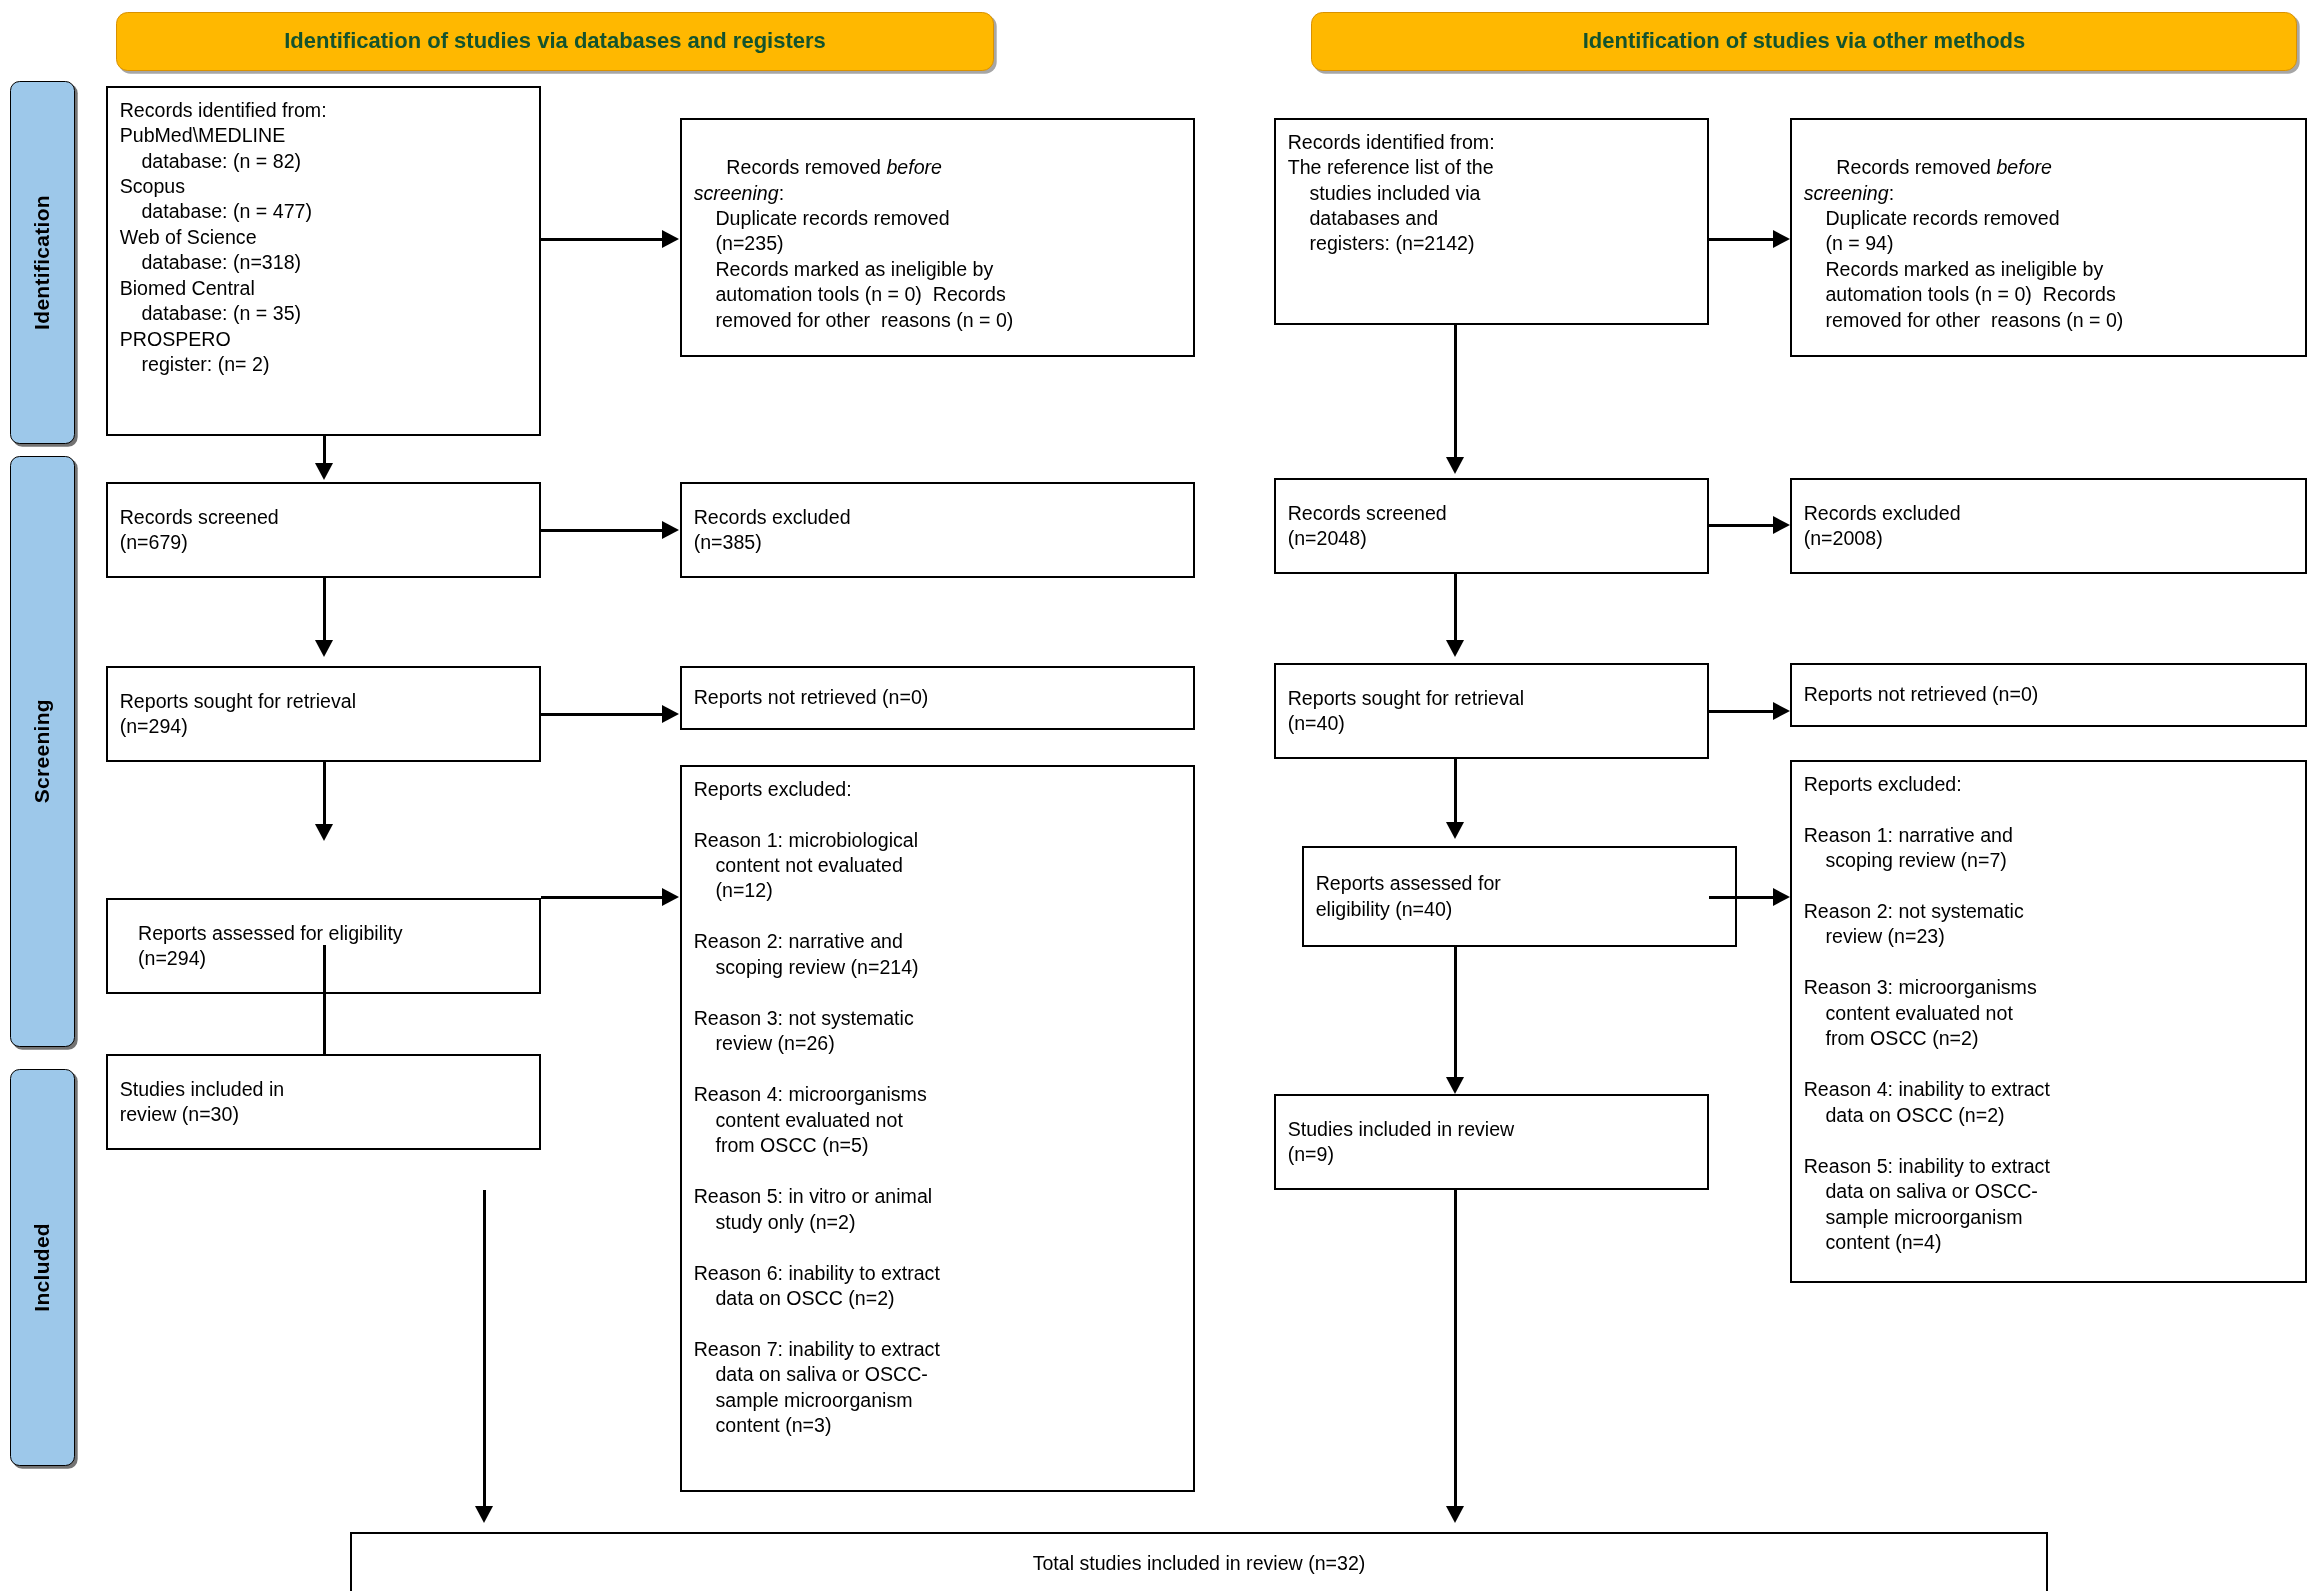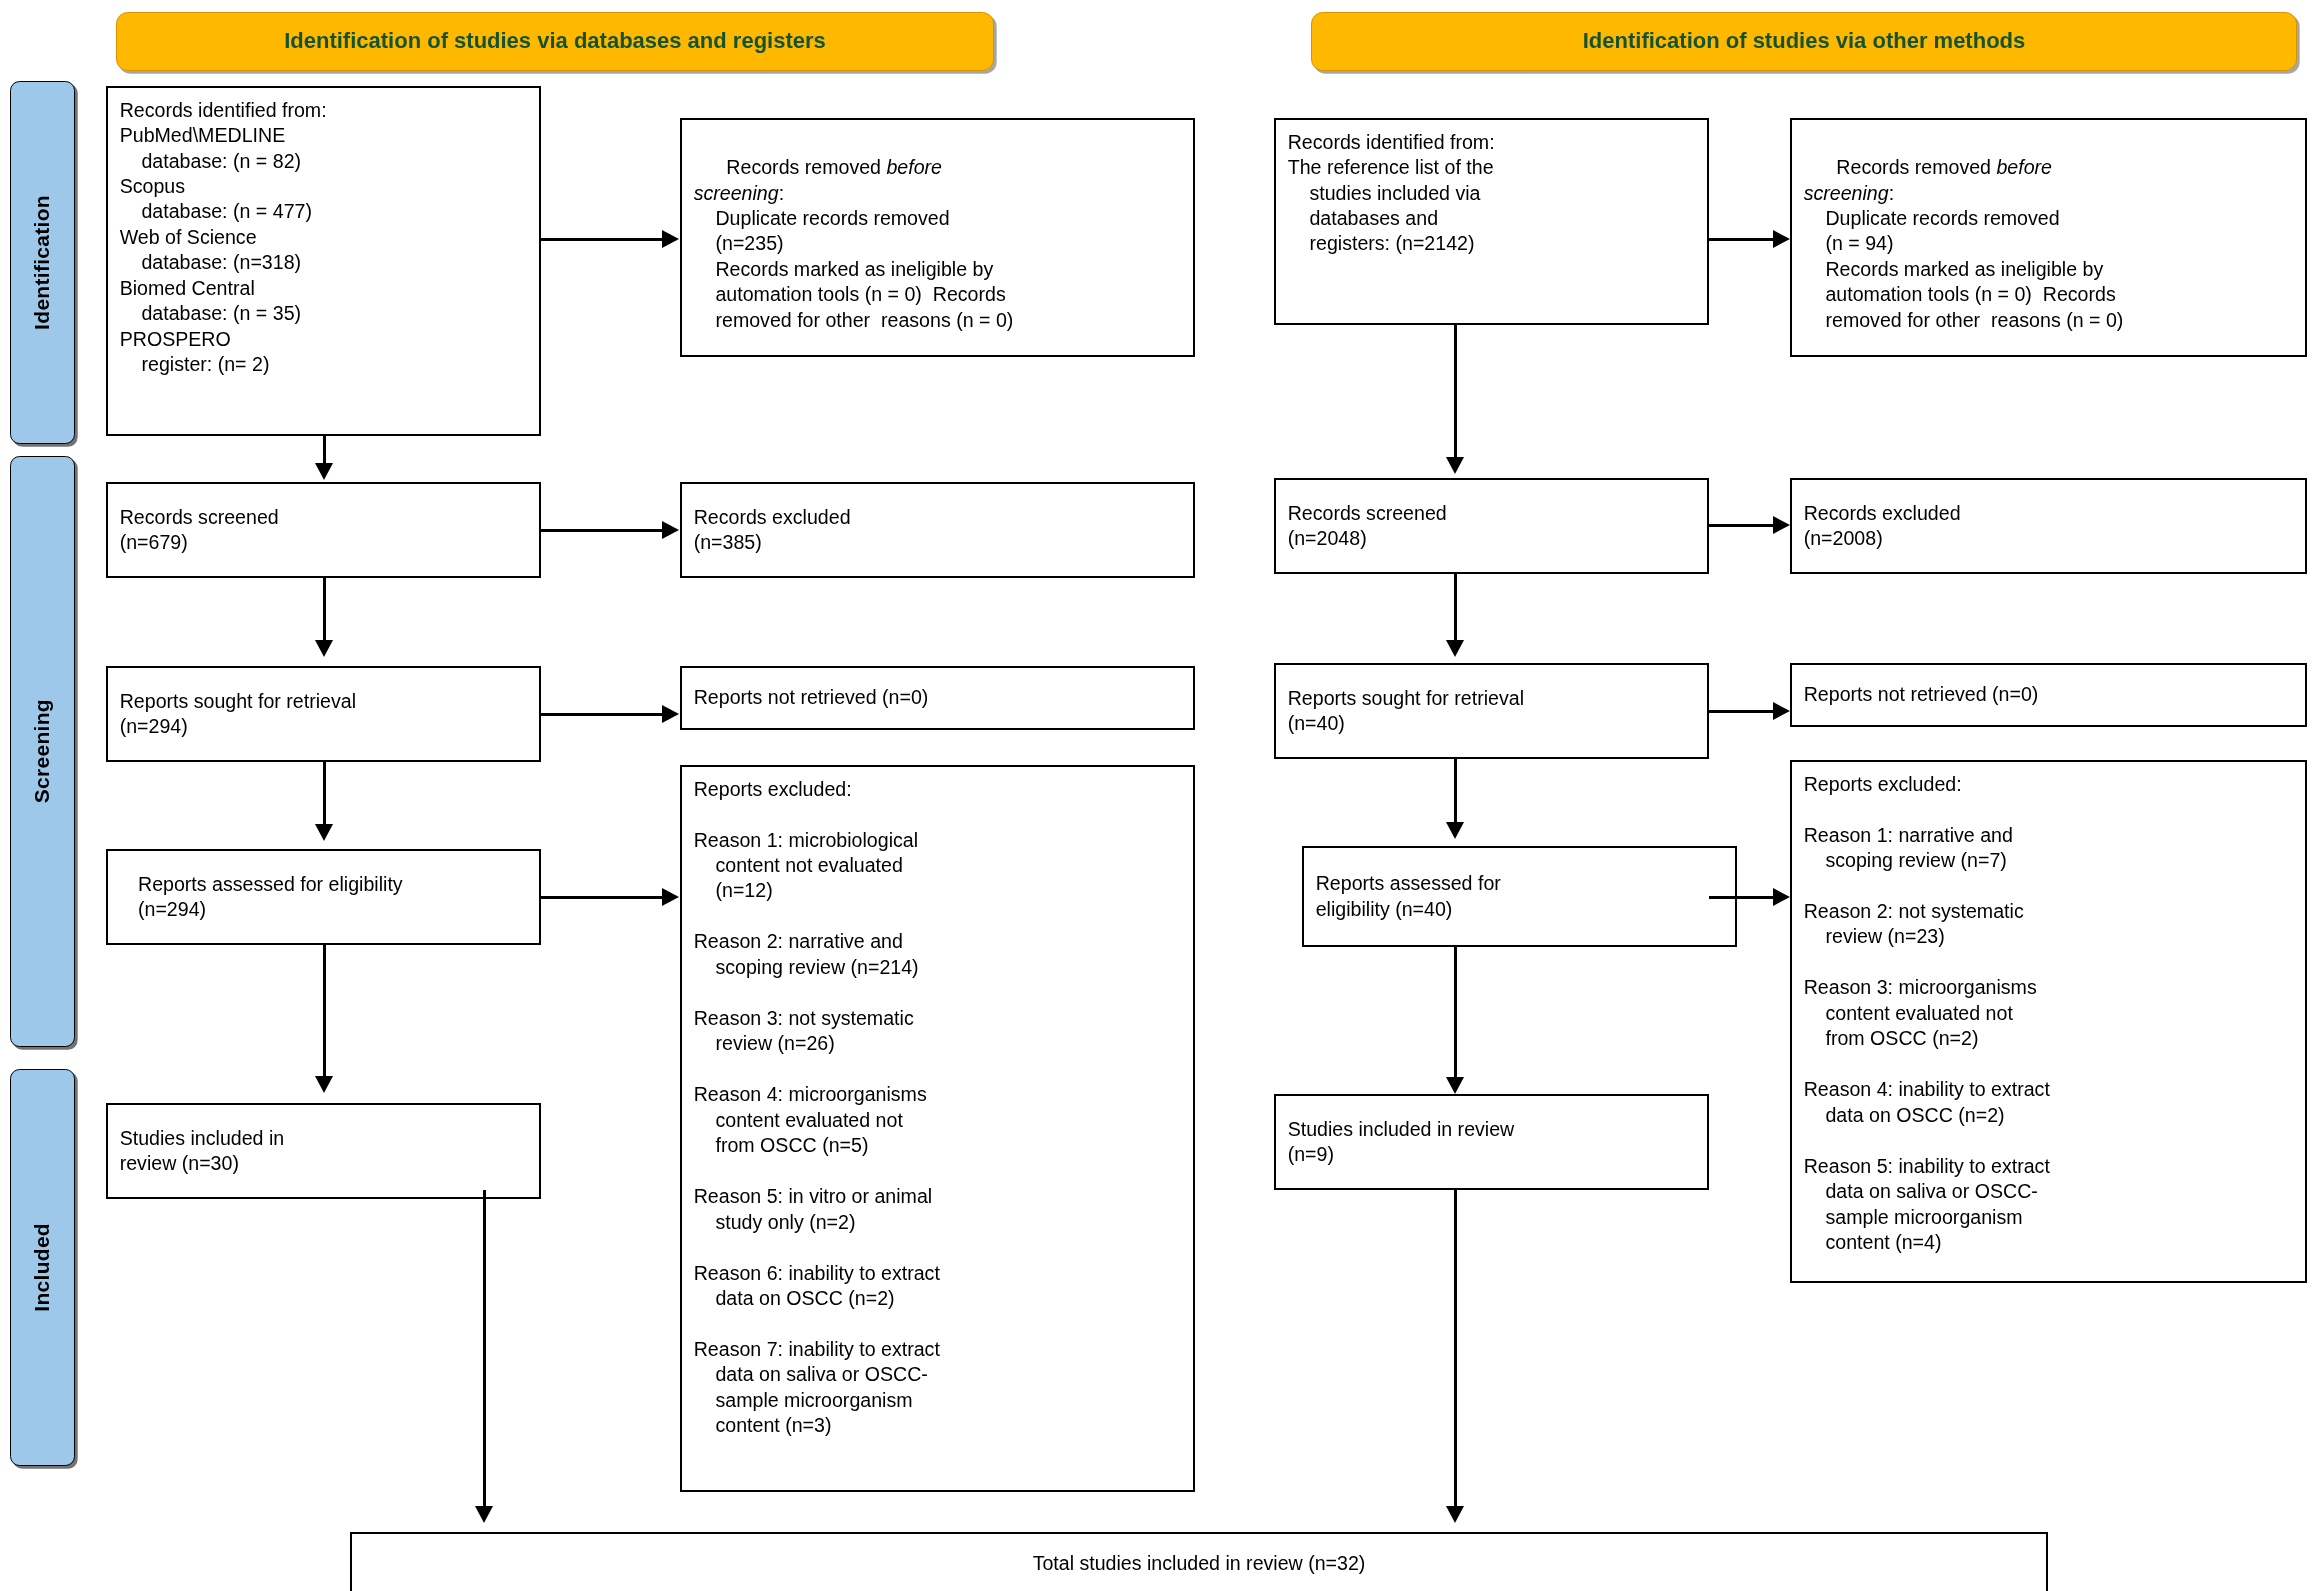--- a/index.html
+++ b/index.html
@@ -181,21 +181,21 @@
   <div class="hline" style="left:541px; top:713px; width:121px;"></div>
   <div class="arrow-right" style="left:662px; top:705px;"></div>
 
   <div class="fbox" style="left:680px; top:666px; width:515px; height:64px;">
     <span class="btext">Reports not retrieved (n=0)</span>
   </div>
 
   <div class="vline" style="left:323px; top:762px; width:2.7px; height:69px;"></div>
   <div class="arrow-down" style="left:315px; top:824px;"></div>
 
-  <div class="fbox" style="left:106px; top:849px; width:435px; height:96px;padding-left:30px;">
+  <div class="fbox" style="left:106px; top:898px; width:435px; height:96px;padding-left:30px;">
     <span class="btext">Reports assessed for eligibility
 (n=294)</span>
   </div>
 
   <div class="hline" style="left:541px; top:896px; width:121px;"></div>
   <div class="arrow-right" style="left:662px; top:888px;"></div>
 
   <div class="fbox top-align" style="left:680px; top:765px; width:515px; height:727px;">
     <span class="btext">Reports excluded:
 
@@ -221,21 +221,21 @@
 
 Reason 7: inability to extract
     data on saliva or OSCC-
     sample microorganism
     content (n=3)</span>
   </div>
 
   <div class="vline" style="left:323px; top:945px; width:2.7px; height:138px;"></div>
   <div class="arrow-down" style="left:315px; top:1076px;"></div>
 
-  <div class="fbox" style="left:106px; top:1103px; width:435px; height:96px;">
+  <div class="fbox" style="left:106px; top:1054px; width:435px; height:96px;">
     <span class="btext">Studies included in
 review (n=30)</span>
   </div>
 
   <div class="vline" style="left:483px; top:1190px; width:2.7px; height:325px;"></div>
   <div class="arrow-down" style="left:475px; top:1506px;"></div>
 
   <div class="fbox top-align" style="left:1274px; top:118px; width:435px; height:207px;">
     <span class="btext">Records identified from:
 The reference list of the

